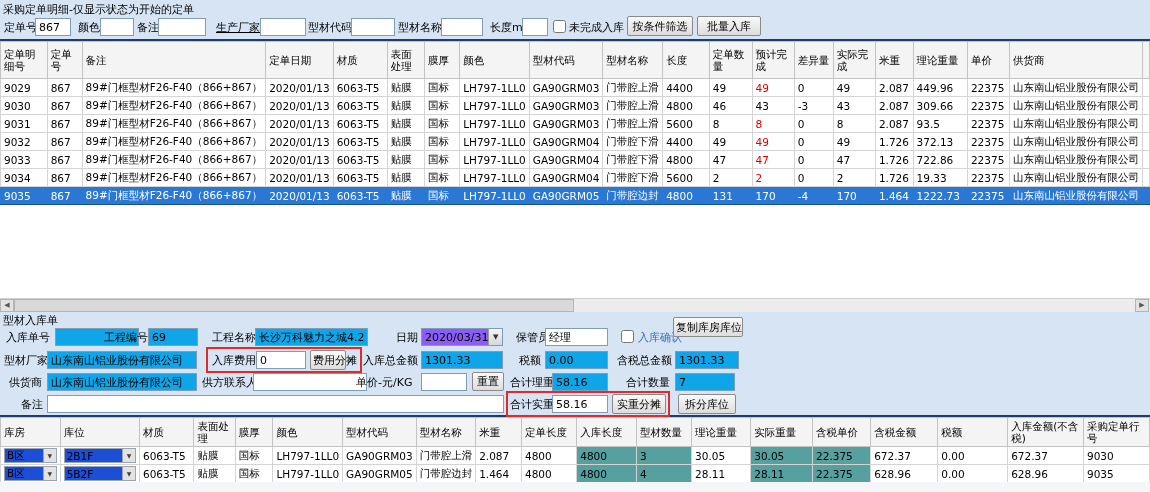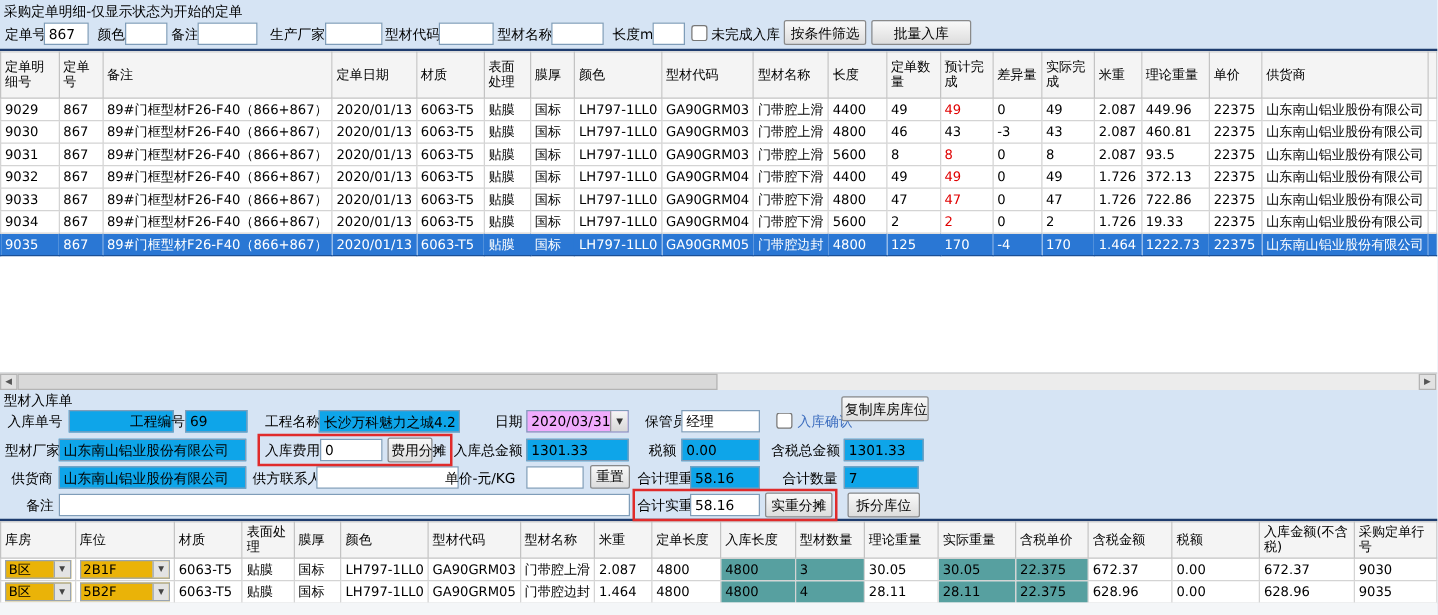--- a/index.html
+++ b/index.html
@@ -11,21 +11,21 @@
     font-size:11px; color:#000;
   }
   .abs { position:absolute; }
   .lbl { position:absolute; font-size:11px; line-height:13px; white-space:nowrap; }
   .lbl.blue { color:#3f6fbf; }
   .fld {
     position:absolute; height:18px; border:1px solid #7f9db9; background:#fff;
     font-family:inherit; font-size:11px; padding:0 3px; color:#000;
   }
   .fld.ro { background:#0ea5e9; }
-  .datefld { position:absolute; height:18px; border:1px solid #7f9db9; background:#f0abfc;
+  .datefld { position:absolute; height:18px; border:1px solid #7f9db9; background:#8b5cf6;
     display:flex; align-items:center; justify-content:space-between; padding-left:3px; }
   .datefld .dd { width:15px; height:16px; background:linear-gradient(#f5f5f5,#d8d8d8);
     border-left:1px solid #9a9a9a; font-size:7px; text-align:center; line-height:16px; color:#333; }
   .btn {
     position:absolute; height:20px; background:linear-gradient(#f9f9f9,#dddddd);
     border:1px solid #8a8a8a; border-radius:2px; font-family:inherit; font-size:11px;
     line-height:17px; text-align:center; padding:0 2px; white-space:nowrap; cursor:default;
   }
   .cb { position:absolute; width:13px; height:13px; }
   .navline { position:absolute; left:0; width:1150px; height:2px; background:#1e3c6e; }
@@ -37,21 +37,21 @@
     line-height:12px; padding:1px 3px; text-align:left; vertical-align:middle; overflow:hidden; word-break:break-all; }
   .grid td { border:1px solid #d4d4d4; height:18px; padding:0 3px; font-size:10.5px;
     white-space:nowrap; overflow:hidden; vertical-align:middle; }
   .grid tr.sel td { background:#2a77d4; color:#fff; border-color:#2a77d4; border-top-color:#1a4f96; border-bottom-color:#1a4f96; }
   .grid td.red { color:#e00000; }
   .grid td.teal { background:#57a0a0; }
   #orderTable th { height:37px; }
   #inTable th { height:29px; }
 
   .combo { display:flex; align-items:center; justify-content:space-between; height:15px;
-    border:1px solid #9aa5b1; background:#eab308; padding-left:2px; }
+    border:1px solid #9aa5b1; background:#1d4ed8; padding-left:2px; }
   .combo .carr { width:13px; height:13px; background:#e3e3e3; border-left:1px solid #9aa5b1;
     font-size:6px; line-height:13px; text-align:center; color:#444; }
 
   .hscroll { position:absolute; left:0; top:298px; width:1150px; height:14px; background:#ececec; border-top:1px solid #cfcfcf; }
   .hs-btn { position:absolute; top:0; width:14px; height:13px; background:#e2e2e2; border:1px solid #b4b4b4;
     font-size:7px; line-height:11px; text-align:center; color:#555; }
   .hs-thumb { position:absolute; top:0; left:14px; width:560px; height:13px; background:#d9d9d9; border:1px solid #b4b4b4; }
 
   .panel { position:absolute; left:0; top:312px; width:1150px; height:180px; background:#d6e4f4; }
   .whitestrip { position:absolute; left:0; top:170px; width:1150px; height:10px; background:#f4f6f8; }
@@ -60,32 +60,32 @@
 <body>
 
 <div class="lbl" style="left:3px;top:3px;">采购定单明细-仅显示状态为开始的定单</div>
 
 <span class="lbl" style="left:4px;top:21px;">定单号</span>
 <input class="fld" style="left: 35px; top: 18px; width: 36px;" value="867">
 <span class="lbl" style="left:78px;top:21px;">颜色</span>
 <input class="fld" style="left: 100px; top: 18px; width: 34px;" value="">
 <span class="lbl" style="left:137px;top:21px;">备注</span>
 <input class="fld" style="left: 158px; top: 18px; width: 48px;" value="">
-<span class="lbl" style="left:216px;top:21px;">生产厂家</span>
+<span class="lbl" style="left:216px;top:21px;text-decoration:underline;">生产厂家</span>
 <input class="fld" style="left: 260px; top: 18px; width: 46px;" value="">
 <span class="lbl" style="left:308px;top:21px;">型材代码</span>
 <input class="fld" style="left: 351px; top: 18px; width: 44px;" value="">
 <span class="lbl" style="left:398px;top:21px;">型材名称</span>
 <input class="fld" style="left: 441px; top: 18px; width: 42px;" value="">
 <span class="lbl" style="left:490px;top:21px;">长度mm</span>
 <input class="fld" style="left: 522px; top: 18px; width: 26px;" value="">
 <input type="checkbox" class="cb" style="left: 553px; top: 20px;">
 <span class="lbl" style="left:569px;top:21px;">未完成入库</span>
 <button class="btn" style="left:627px;top:16px;width:66px;">按条件筛选</button>
-<button class="btn" style="left:697px;top:16px;width:80px;">批量入库</button>
+<button class="btn" style="left:697px;top:16px;width:64px;">批量入库</button>
 
 <div class="navline" style="top:39px;"></div>
 
 <div class="topgrid" id="orderHost">
     <table class="grid" id="orderTable">
       <colgroup>
         <col style="width: 55px;">
         <col style="width: 40px;">
         <col style="width: 148px;">
         <col style="width: 60px;">
@@ -163,21 +163,21 @@
           <td>国标</td>
           <td>LH797-1LL0</td>
           <td>GA90GRM03</td>
           <td>门带腔上滑</td>
           <td>4800</td>
           <td>46</td>
           <td>43</td>
           <td>-3</td>
           <td>43</td>
           <td>2.087</td>
-          <td>460.81</td>
+          <td>309.66</td>
           <td>22375</td>
           <td>山东南山铝业股份有限公司</td>
           <td></td>
         </tr>
         <tr>
           <td>9031</td>
           <td>867</td>
           <td>89#门框型材F26-F40（866+867）</td>
           <td>2020/01/13</td>
           <td>6063-T5</td>
@@ -268,21 +268,21 @@
           <td>867</td>
           <td>89#门框型材F26-F40（866+867）</td>
           <td>2020/01/13</td>
           <td>6063-T5</td>
           <td>贴膜</td>
           <td>国标</td>
           <td>LH797-1LL0</td>
           <td>GA90GRM05</td>
           <td>门带腔边封</td>
           <td>4800</td>
-          <td>125</td>
+          <td>131</td>
           <td>170</td>
           <td>-4</td>
           <td>170</td>
           <td>1.464</td>
           <td>1222.73</td>
           <td>22375</td>
           <td>山东南山铝业股份有限公司</td>
           <td></td>
         </tr>
       </tbody>

